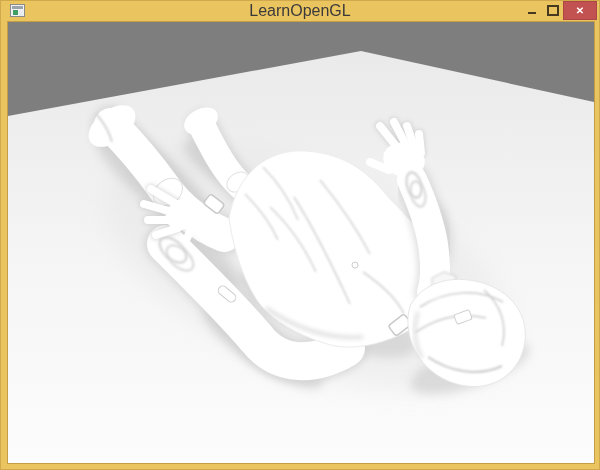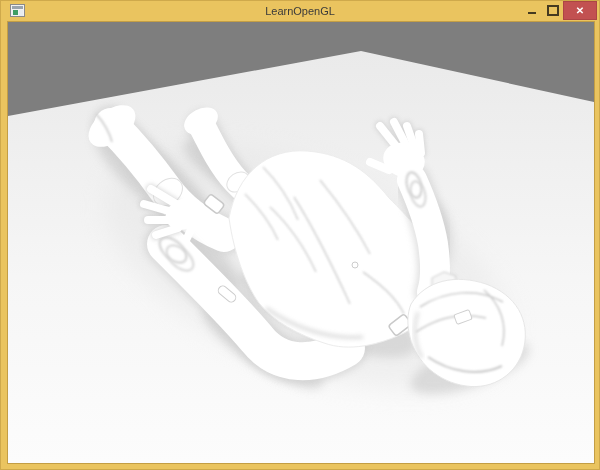--- a/index.html
+++ b/index.html
@@ -15,21 +15,21 @@
   .app-icon {
     position:absolute; left:9px; top:3px; width:15px; height:13px;
     background:#f2f2f2; border:1px solid #8a8a8a; box-sizing:border-box;
   }
   .app-icon .bar  { position:absolute; left:1px; right:1px; top:1px; height:3px; background:#9aa4ad; }
   .app-icon .pane { position:absolute; left:2px; top:5px; width:5px; height:5px; background:#3f9e63; }
   .app-icon .side { position:absolute; right:1px; top:5px; width:4px; height:6px; background:#e8ecef; }
 
   .title-text {
     position:absolute; left:0; right:0; top:0; height:20px; line-height:20px;
-    text-align:center; font-size:11px; color:#3a3a3a;
+    text-align:center; font-size:16px; color:#3a3a3a;
   }
 
   .controls { position:absolute; right:2px; top:0; height:19px; display:flex; align-items:stretch; }
   .btn { display:flex; align-items:center; justify-content:center; cursor:default; }
   .btn-min, .btn-max { width:21px; }
   .glyph-min { width:8px; height:2px; background:#453a20; margin-top:5px; }
   .glyph-max { width:8px; height:7px; border:2px solid #453a20; }
   .btn-close {
     width:34px; background:#c25151; border:1px solid #ad4545; box-sizing:border-box;
     color:#ffffff; font-size:10px; font-weight:bold;

